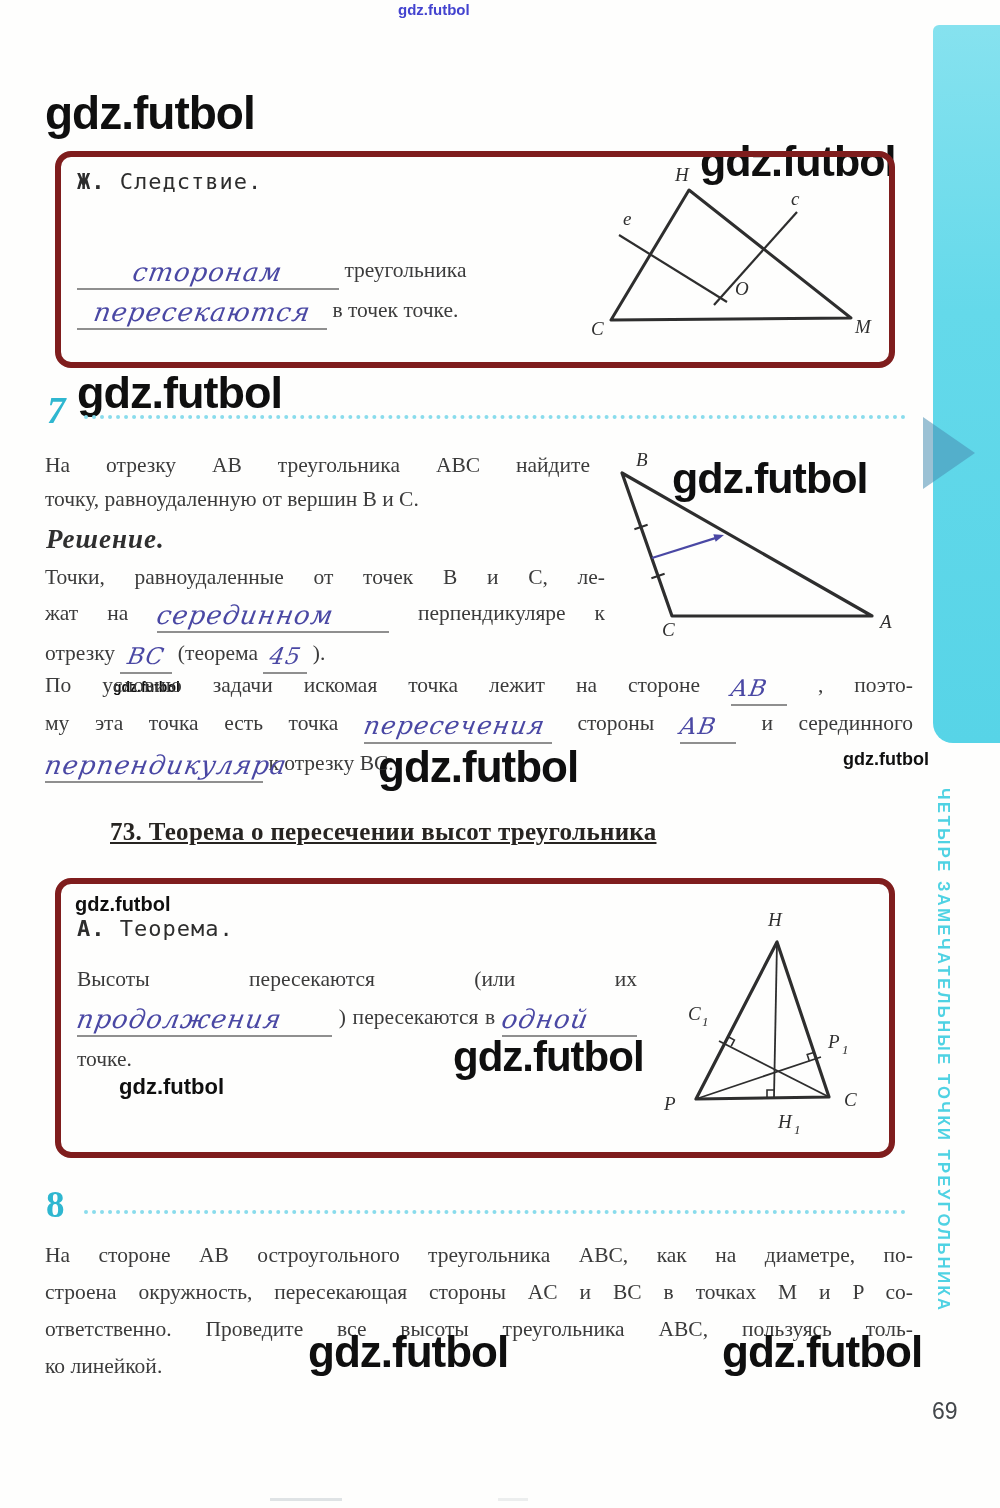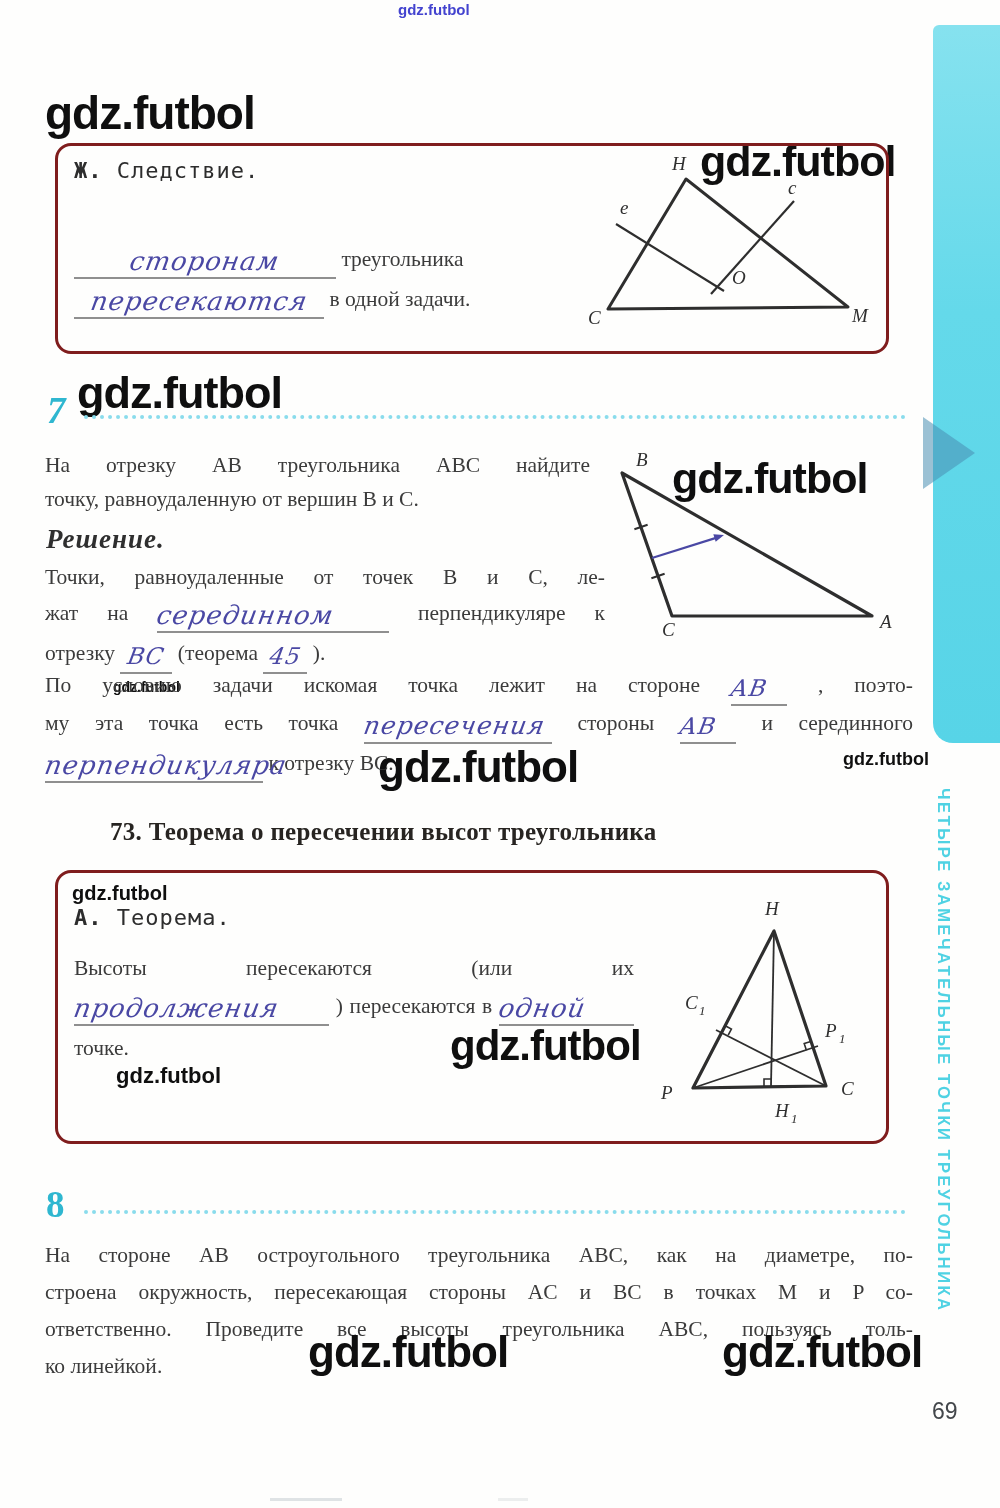--- a/index.html
+++ b/index.html
@@ -15,21 +15,21 @@
   .stretch{white-space:normal;text-align:justify;text-align-last:justify;overflow:hidden;height:34px;}
   
   .tw{font-family:"DejaVu Sans Mono",monospace;font-size:22px;color:#2d2d2d;letter-spacing:1px;}
   .tw b{font-weight:700;}
   
   .hand{font-family:"DejaVu Serif",serif;font-style:italic;color:#4a48a4;
         display:inline-block;transform:skewX(-10deg);letter-spacing:1px;}
   .blank{display:inline-block;border-bottom:2px solid #8f8f8f;text-align:center;
          vertical-align:-4px;line-height:24px;height:28px;}
   
-  .rbox{border:3px solid #7f1d1d;border-radius:16px;background:transparent;}
+  .rbox{border:6px solid #7f1d1d;border-radius:16px;background:transparent;margin-top:8px;}
   
   .secnum{font-family:"Liberation Serif",serif;font-weight:700;font-size:37px;color:#2fb7d0;line-height:1;}
   .dots{height:0;border-bottom:4px dotted #8adcec;}
   
   .cursive{font-style:italic;font-weight:700;font-size:27px;color:#2f2f2f;letter-spacing:1px;}
   .heading{font-family:"Liberation Serif",serif;font-weight:700;font-size:25px;color:#272421;letter-spacing:.3px;white-space:nowrap;}
   
   .tab{background:linear-gradient(180deg,#86e2ef 0%,#64d9ea 40%,#57d4e7 100%);
        border-radius:6px 0 0 20px;}
   .tab-arrow{width:0;height:0;border-top:36px solid transparent;border-bottom:36px solid transparent;
@@ -62,21 +62,21 @@
   <div class="abs rbox" style="left:55px;top:143px;width:828px;height:205px;">
     <div class="abs tw" style="left:16px;top:12px;">
       <b>Ж.</b><span> Следствие.</span>
     </div>
     <div class="abs pr" style="left:16px;top:96px;">
       <span class="blank" style="width:262px;"><span class="hand" style="font-size:26px;">сторонам</span></span>
       <span>треугольника</span>
     </div>
     <div class="abs pr" style="left:16px;top:136px;">
       <span class="blank" style="width:250px;"><span class="hand" style="font-size:26px;">пересекаются</span></span>
-      <span>в одной задачи.</span>
+      <span>в точек точке.</span>
     </div>
 
     <svg class="abs" style="left:528px;top:8px;" width="300" height="180" viewBox="0 0 300 180">
       <polygon points="100,25 22,155 262,153" fill="none" stroke="#2e2e2e" stroke-width="3" stroke-linejoin="round"></polygon>
       <line x1="30" y1="70" x2="138" y2="137" stroke="#2e2e2e" stroke-width="2.2"></line>
       <line x1="208" y1="47" x2="125" y2="140" stroke="#2e2e2e" stroke-width="2.2"></line>
       <text x="86" y="16">H</text>
       <text x="34" y="60">e</text>
       <text x="202" y="40">c</text>
       <text x="146" y="130">O</text>
@@ -128,21 +128,21 @@
     <span class="blank" style="width:188px;"><span class="hand" style="font-size:25px;">пересечения</span></span>
     <span>стороны</span>
     <span class="blank" style="width:56px;"><span class="hand" style="font-size:23px;">АВ</span></span>
     <span>и серединного</span>
   </div>
   <div class="abs pr" style="left:45px;top:746px;">
     <span class="blank" style="width:218px;"><span class="hand" style="font-size:26px;">перпендикуляра</span></span>
     <span>к отрезку ВС.</span>
   </div>
 
-  <div class="abs heading" style="left:110px;top:818px;">73. Теорема о пересечении высот треугольника</div>
+  <div class="abs heading" style="left:110px;top:818px;text-decoration:underline;">73. Теорема о пересечении высот треугольника</div>
 
   <div class="abs rbox" style="left:55px;top:870px;width:828px;height:268px;">
     <div class="abs wm" style="left:14px;top:10px;font-size:20px;letter-spacing:0;">gdz.futbol</div>
     <div class="abs tw" style="left:16px;top:32px;">
       <b>А.</b><span> Теорема.</span>
     </div>
     <div class="abs pr stretch" style="left:16px;top:78px;width:560px;">Высоты пересекаются (или их</div>
     <div class="abs pr stretch" style="left:16px;top:116px;width:560px;height:40px;">
       <span class="blank" style="width:255px;"><span class="hand" style="font-size:26px;">продолжения</span></span>
       <span>) пересекаются в</span>

